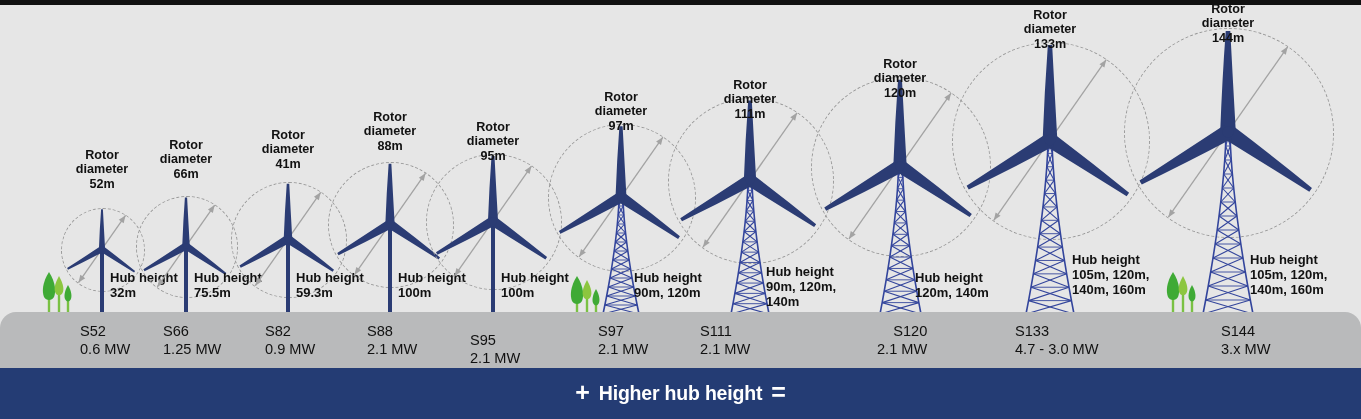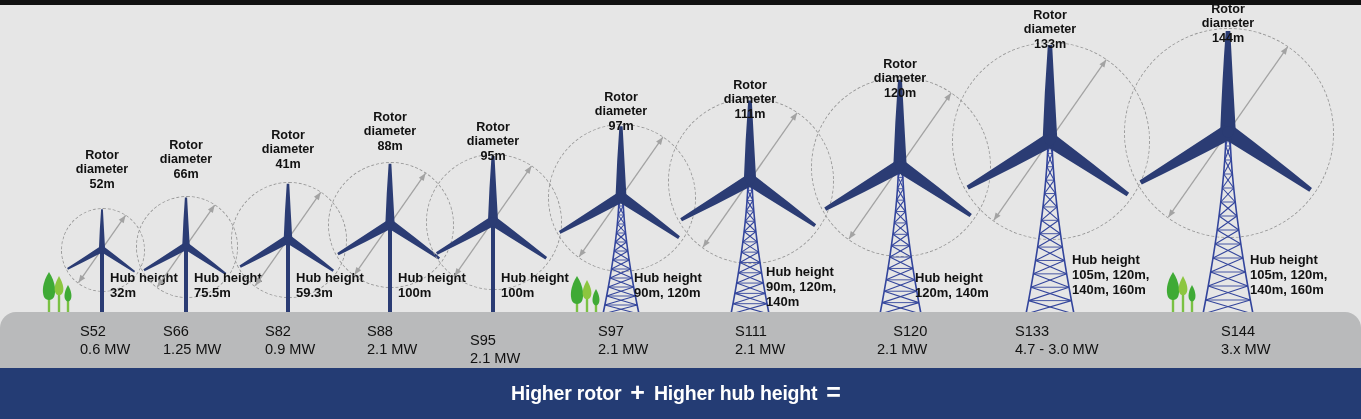--- a/index.html
+++ b/index.html
@@ -601,38 +601,37 @@
         <div>2.1 MW</div>
       </div>
       <div class="mlabel" style="left: 470px; top: 323px; margin-top: 9px;">
         <div>S95</div>
         <div>2.1 MW</div>
       </div>
       <div class="mlabel" style="left: 598px; top: 323px;">
         <div>S97</div>
         <div>2.1 MW</div>
       </div>
-      <div class="mlabel" style="left: 735px; top: 323px;">
+      <div class="mlabel" style="left: 700px; top: 323px;">
         <div>S111</div>
         <div>2.1 MW</div>
       </div>
       <div class="mlabel" style="left: 877px; top: 323px; text-align: right;">
         <div>S120</div>
         <div>2.1 MW</div>
       </div>
       <div class="mlabel" style="left: 1015px; top: 323px;">
         <div>S133</div>
         <div>4.7 - 3.0 MW</div>
       </div>
       <div class="mlabel" style="left: 1221px; top: 323px;">
         <div>S144</div>
         <div>3.x MW</div>
       </div>
     </div>
 
   <div id="banner">
-    <span class="txt">Higher rotor</span>
     <span class="op">+</span>
     <span class="txt">Higher hub height</span>
     <span class="op">=</span>
   </div>
 
 </div>
 
 </body></html>

